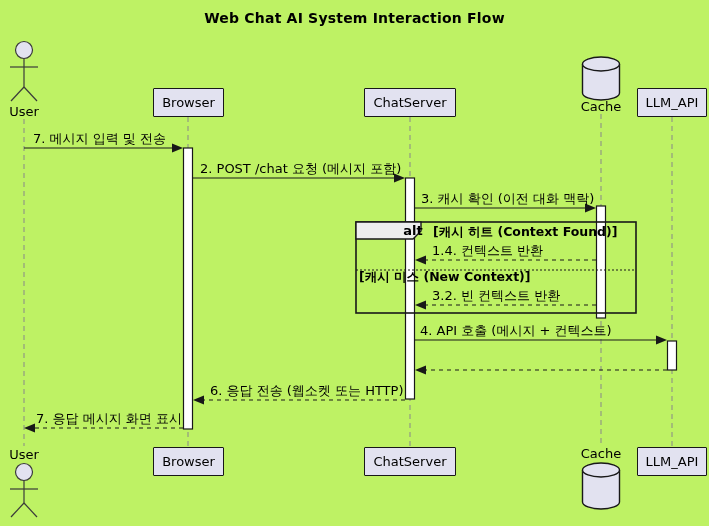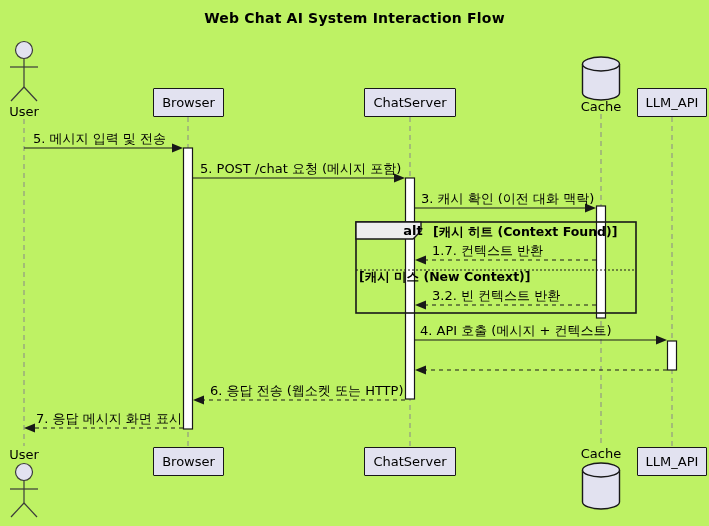--- a/index.html
+++ b/index.html
@@ -116,24 +116,24 @@
   </svg>
 
   <div class="abs title">Web Chat AI System Interaction Flow</div>
 
   <div class="abs plabel" style="left:-1px;top:104px;width:50px;">User</div>
   <div class="abs pbox" style="left:153px;top:88px;width:69px;">Browser</div>
   <div class="abs pbox" style="left:364px;top:88px;width:90px;">ChatServer</div>
   <div class="abs plabel" style="left:571px;top:99px;width:60px;">Cache</div>
   <div class="abs pbox" style="left:637px;top:88px;width:68px;">LLM_API</div>
 
-  <div class="abs msg" style="left:33px;top:130px;">5. 메시지 입력 및 전송</div>
-  <div class="abs msg" style="left:200px;top:160px;">5. POST /chat 요청 (메시지 포함)</div>
+  <div class="abs msg" style="left:33px;top:130px;">7. 메시지 입력 및 전송</div>
+  <div class="abs msg" style="left:200px;top:160px;">2. POST /chat 요청 (메시지 포함)</div>
   <div class="abs msg" style="left:421px;top:190px;">3. 캐시 확인 (이전 대화 맥락)</div>
-  <div class="abs msg" style="left:432px;top:242px;">1.7. 컨텍스트 반환</div>
+  <div class="abs msg" style="left:432px;top:242px;">1.4. 컨텍스트 반환</div>
   <div class="abs msg" style="left:432px;top:287px;">3.2. 빈 컨텍스트 반환</div>
   <div class="abs msg" style="left:420px;top:322px;">4. API 호출 (메시지 + 컨텍스트)</div>
   <div class="abs msg" style="left:210px;top:382px;">6. 응답 전송 (웹소켓 또는 HTTP)</div>
   <div class="abs msg" style="left:36px;top:410px;">7. 응답 메시지 화면 표시</div>
 
   <div class="abs altop" style="left:356px;top:223px;width:58px;padding-left:28px;">alt</div>
   <div class="abs guard" style="left:433px;top:224px;">[캐시 히트 (Context Found)]</div>
   <div class="abs guard" style="left:359px;top:269px;">[캐시 미스 (New Context)]</div>
 
   <div class="abs plabel" style="left:-1px;top:447px;width:50px;">User</div>

